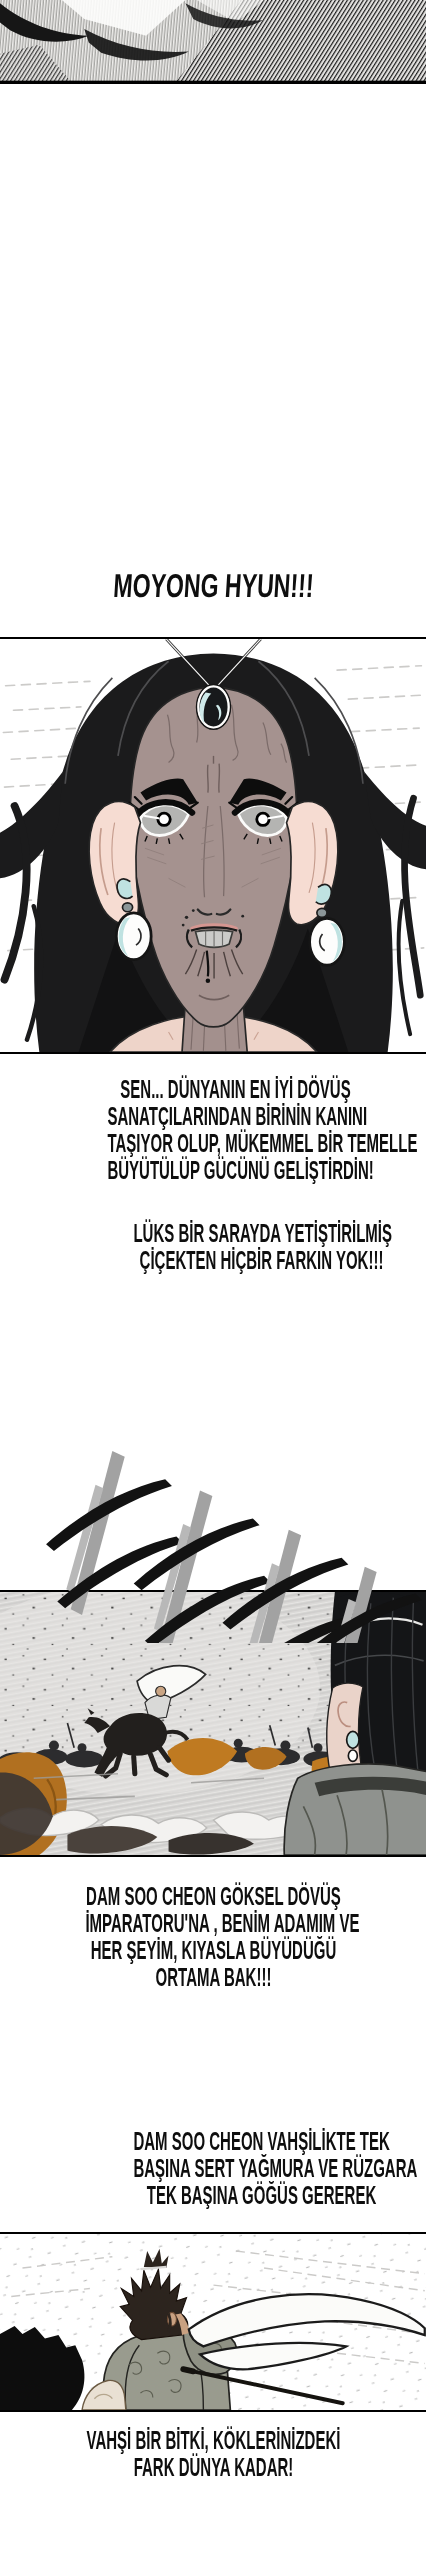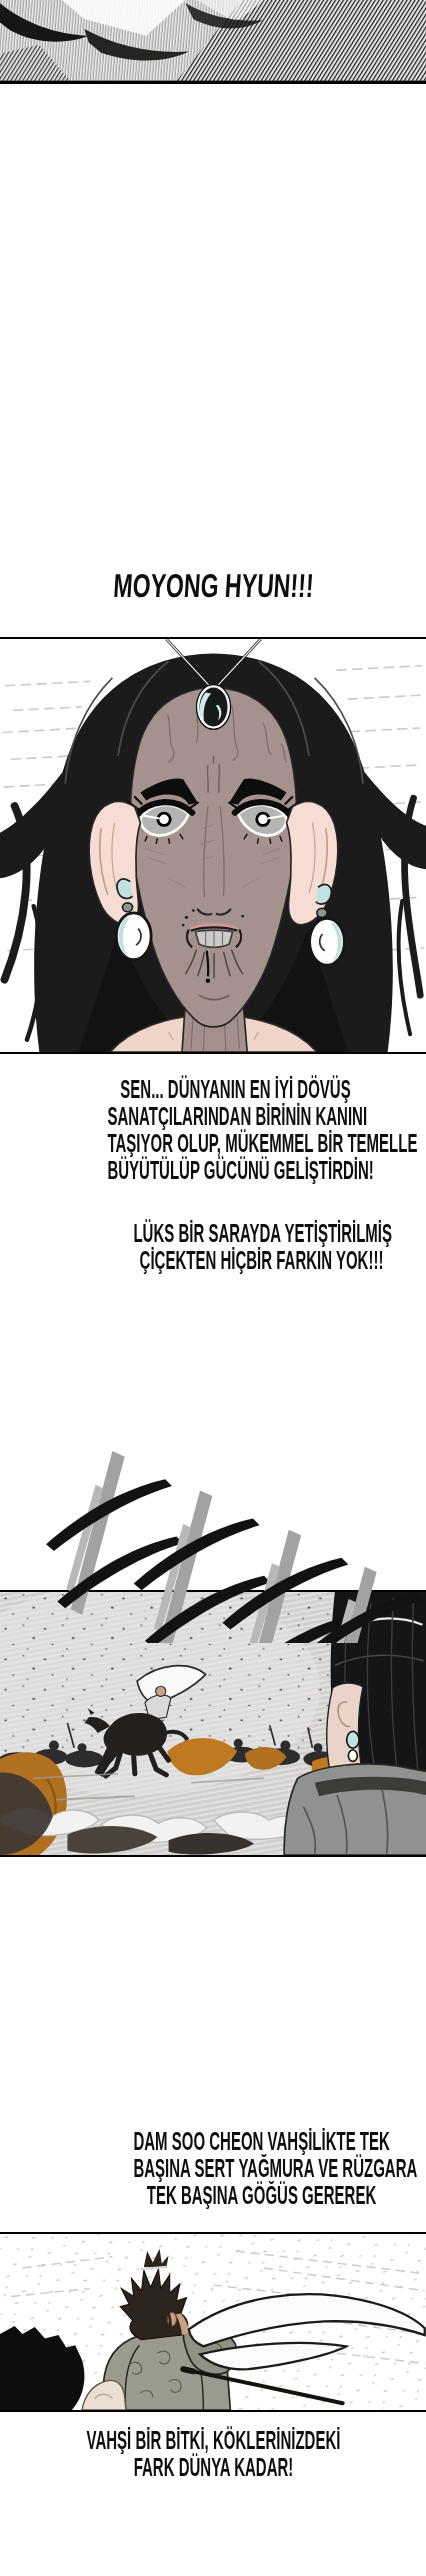--- a/index.html
+++ b/index.html
@@ -360,20 +360,26 @@
         <path d="M560,338 C620,324 700,324 760,336 L760,360 C700,346 622,348 568,362 Z" fill="#3b3d39"></path>
         <g stroke="#54574f" stroke-width="3" fill="none">
           <path d="M540,380 C560,420 564,440 560,466"></path>
             <path d="M600,360 C616,404 620,440 616,466"></path>
             <path d="M680,350 C690,396 692,436 688,466"></path>
         </g>
       </g>
     </svg>
   </section>
 
+  <div class="tblock b3">
+    <span class="line">DAM SOO CHEON GÖKSEL DÖVÜŞ</span>
+    <span class="line">İMPARATORU'NA , BENİM ADAMIM VE</span>
+    <span class="line">HER ŞEYİM, KIYASLA BÜYÜDÜĞÜ</span>
+    <span class="line">ORTAMA BAK!!!</span>
+  </div>
 
   <div class="tblock b4">
     <span class="line">DAM SOO CHEON VAHŞİLİKTE TEK</span>
     <span class="line">BAŞINA SERT YAĞMURA VE RÜZGARA</span>
     <span class="line">TEK BAŞINA GÖĞÜS GEREREK</span>
   </div>
 
   <section class="panel panel-4">
     <svg viewBox="0 0 760 310" preserveAspectRatio="none">
       <defs>

